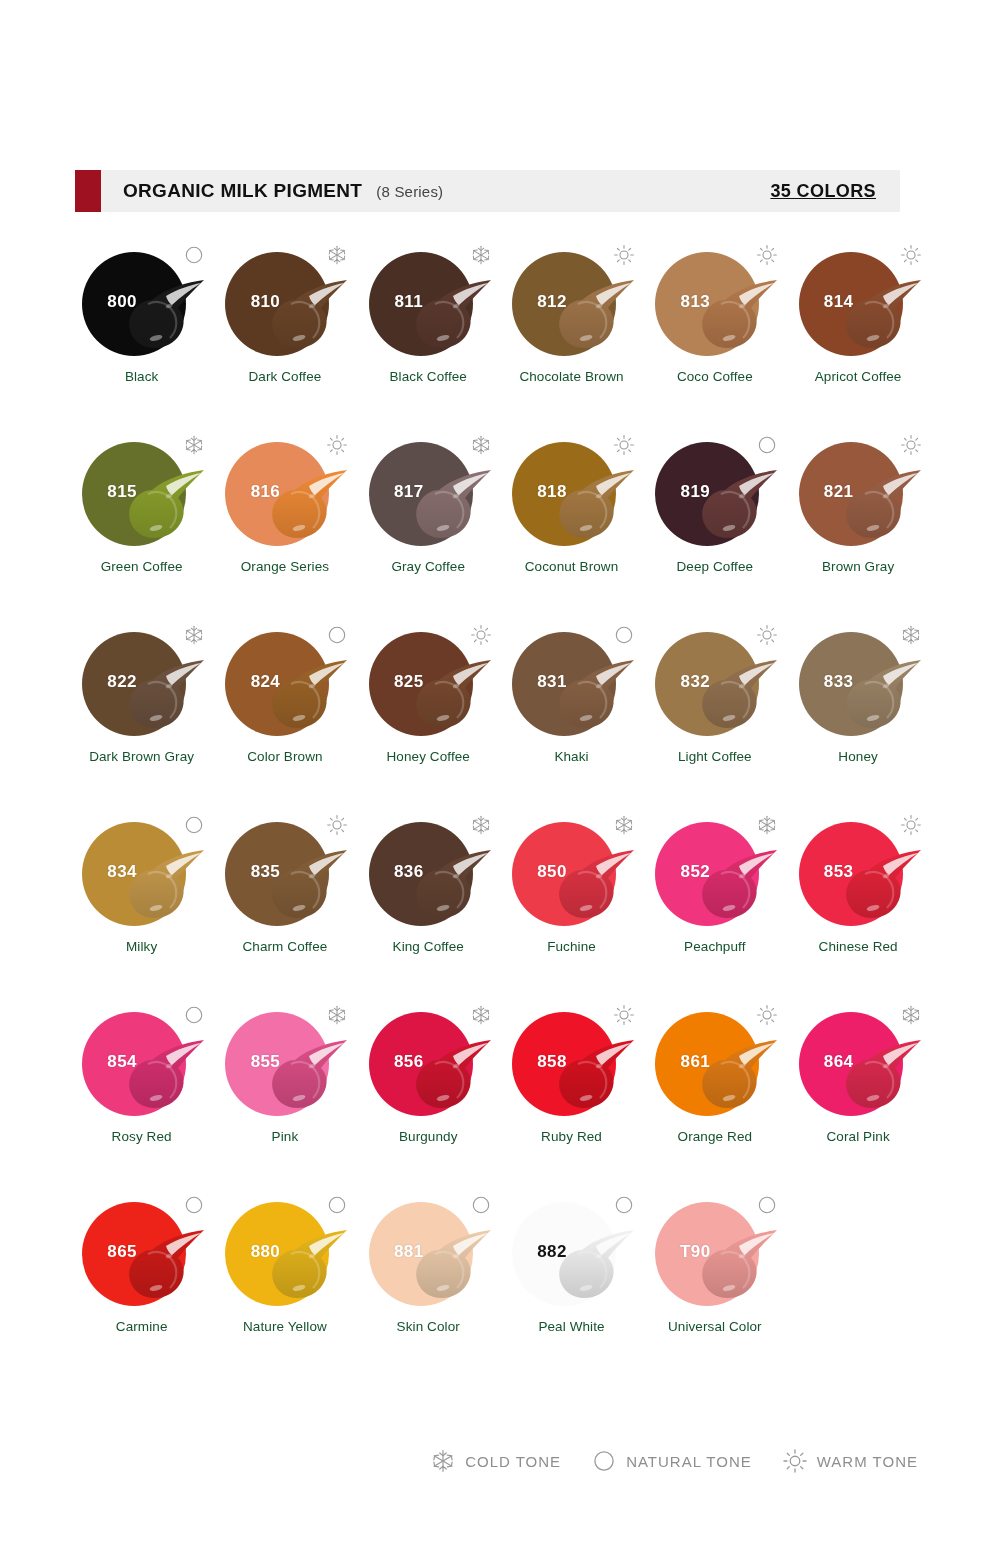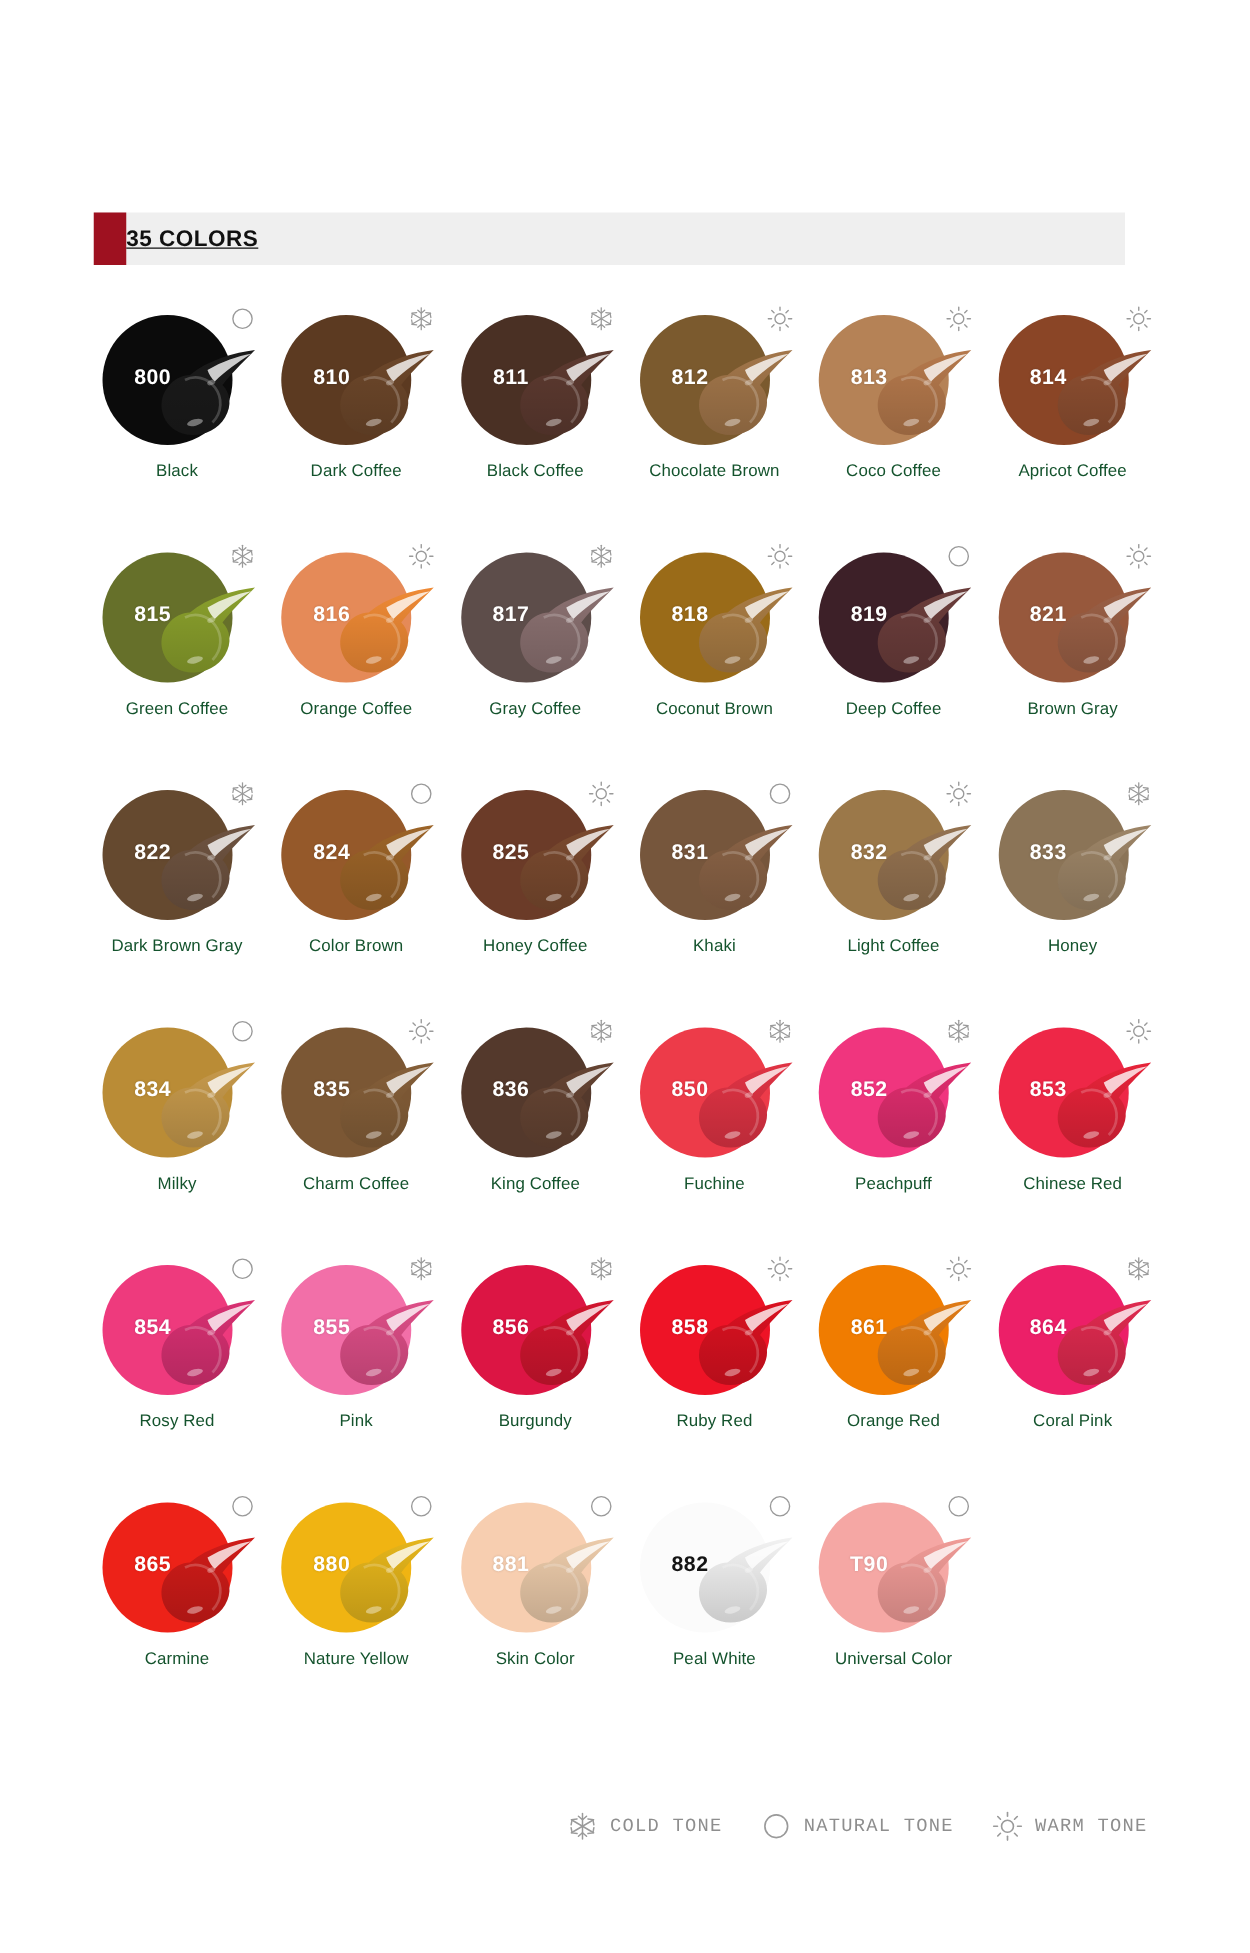--- a/index.html
+++ b/index.html
@@ -168,30 +168,33 @@
   .legend-icon {
     width: 26px;
     height: 26px;
     color: #9a9a9a;
   }
   .legend-icon svg { display: block; width: 26px; height: 26px; }
   .legend-text {
     font-size: 15px;
     color: #8e8e8e;
     letter-spacing: 1px;
-    font-family: Liberation Mono, monospace;
   }
 </style>
 </head>
 <body>
 
 <div class="page">
 
   <div class="header">
     <div class="header-accent"></div>
+    <div class="header-titles">
+      <span class="header-title">ORGANIC MILK PIGMENT</span>
+      <span class="header-sub">(8 Series)</span>
+    </div>
     <span class="header-count">35 COLORS</span>
   </div>
 
   <div class="grid" id="grid">
       <div class="row">
         <div class="cell">
           <div class="swatch">
             <div class="blob" style="background: rgb(11, 11, 11);"></div>
             <div class="smear">
               <svg viewBox="0 0 84 76">
@@ -511,21 +514,21 @@
                 <line x1="12" y1="19.4" x2="12" y2="22.2"></line>
                 <line x1="1.8" y1="12" x2="4.6" y2="12"></line>
                 <line x1="19.4" y1="12" x2="22.2" y2="12"></line>
                 <line x1="4.8" y1="4.8" x2="6.8" y2="6.8"></line>
                 <line x1="17.2" y1="17.2" x2="19.2" y2="19.2"></line>
                 <line x1="19.2" y1="4.8" x2="17.2" y2="6.8"></line>
                 <line x1="6.8" y1="17.2" x2="4.8" y2="19.2"></line>
               </svg>
             </div>
           </div>
-          <div class="label">Orange Coffee</div>
+          <div class="label">Orange Series</div>
         </div>
         <div class="cell">
           <div class="swatch">
             <div class="blob" style="background: rgb(93, 77, 74);"></div>
             <div class="smear">
               <svg viewBox="0 0 84 76">
                 <defs>
                   <linearGradient id="gsm8" x1="0%" y1="10%" x2="95%" y2="90%">
                     <stop offset="0%" stop-color="#5d4d4a"></stop>
                     <stop offset="45%" stop-color="#8b7171"></stop>

